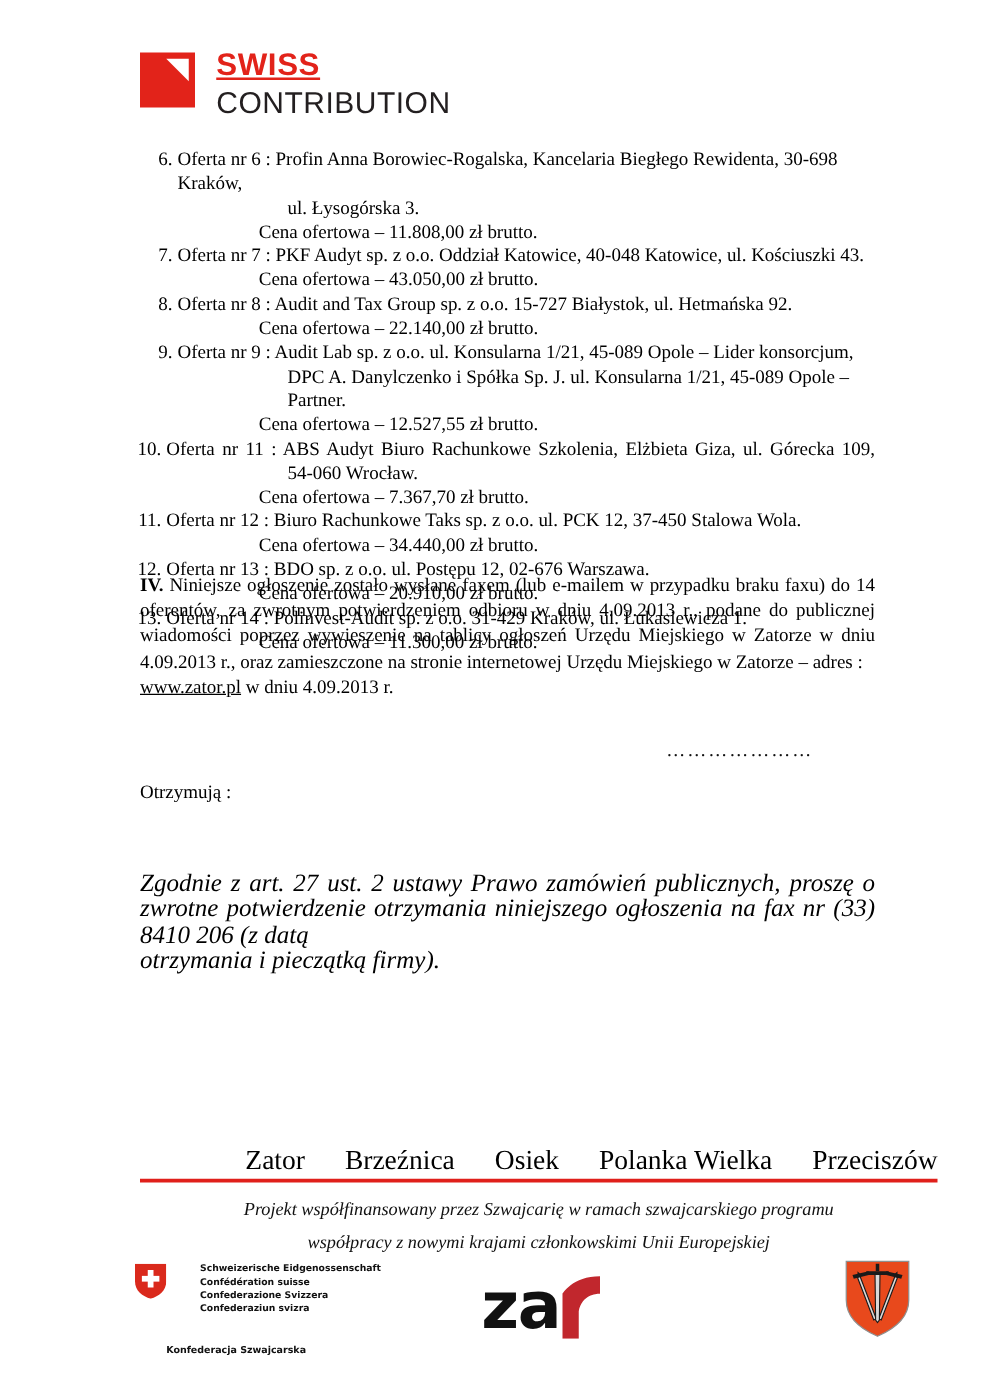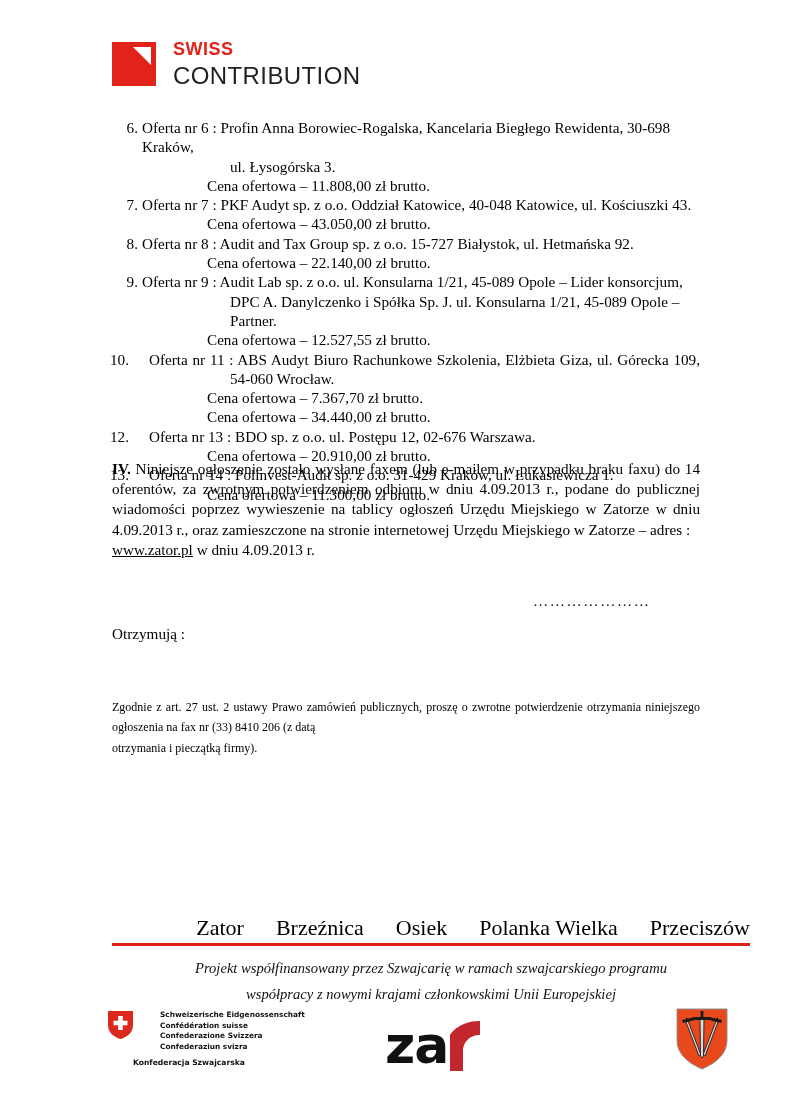--- a/index.html
+++ b/index.html
@@ -41,24 +41,25 @@
     border-top: 18px solid #ffffff;
     border-left: 18px solid transparent;
   }
   #swiss-contribution-logo .words {
     margin-left: 17px;
     line-height: 1;
   }
   #swiss-contribution-logo .w-swiss {
     font-family: "Liberation Sans", "DejaVu Sans", sans-serif;
     font-weight: bold;
-    font-size: 18px;
+    font-size: 25px;
     letter-spacing: 0.5px;
     color: #e2231a;
     display: block;
+    text-decoration: underline;
   }
   #swiss-contribution-logo .w-contribution {
     font-family: "Liberation Sans", "DejaVu Sans", sans-serif;
     font-weight: normal;
     font-size: 24px;
     letter-spacing: 0.4px;
     color: #231f20;
     display: block;
     margin-top: 6px;
   }
@@ -79,21 +80,21 @@
   }
   .offer-num {
     flex: 0 0 auto;
     width: 26px;
     text-align: right;
     margin-right: 4px;
   }
   .offer-num.wide {
     width: 26px;
     margin-left: -9px;
-    margin-right: 20px;
+    margin-right: 4px;
   }
   .offer-text { flex: 1 1 auto; }
   .offer-text.justify {
     text-align: justify;
     text-align-last: justify;
   }
   .offer-cont {
     padding-left: 118px;
   }
   .offer-price {
@@ -132,22 +133,23 @@
     font-size: 15.2px;
     line-height: 19.3px;
   }
 
   
   #italic-note {
     position: absolute;
     left: 112px;
     top: 697px;
     width: 588px;
-    font-size: 12px;
+    font-size: 20px;
     line-height: 20.4px;
+    font-style: italic;
     text-align: justify;
   }
   #italic-note .last-line { text-align: left; }
 
   
   #footer-towns {
     position: absolute;
     left: 112px;
     top: 915px;
     width: 638px;
@@ -195,21 +197,21 @@
   #confederation-block .conf-lines {
     margin-left: 27px;
     font-family: "DejaVu Sans", "Liberation Sans", sans-serif;
     font-size: 7.4px;
     font-weight: bold;
     line-height: 10.6px;
     color: #111;
     white-space: nowrap;
   }
   #confederation-block .conf-pl {
-    margin-top: 6px;
+    margin-top: 23px;
     font-family: "DejaVu Sans", "Liberation Sans", sans-serif;
     font-size: 7.6px;
     font-weight: bold;
     color: #111;
     white-space: nowrap;
   }
 
   
   #zar-logo {
     position: absolute;
@@ -296,20 +298,24 @@
   <div class="offer-block">
     <div class="offer-line">
       <span class="offer-num wide">10.</span>
       <span class="offer-text justify">Oferta nr 11 : ABS Audyt Biuro Rachunkowe Szkolenia, Elżbieta Giza, ul. Górecka 109,</span>
     </div>
     <div class="offer-cont">54-060 Wrocław.</div>
     <div class="offer-price">Cena ofertowa – 7.367,70 zł brutto.</div>
   </div>
 
   <div class="offer-block">
+    <div class="offer-line">
+      <span class="offer-num wide">11.</span>
+      <span class="offer-text">Oferta nr 12 : Biuro Rachunkowe Taks sp. z o.o. ul. PCK 12, 37-450 Stalowa Wola.</span>
+    </div>
     <div class="offer-price">Cena ofertowa – 34.440,00 zł brutto.</div>
   </div>
 
   <div class="offer-block">
     <div class="offer-line">
       <span class="offer-num wide">12.</span>
       <span class="offer-text">Oferta nr 13 : BDO sp. z o.o. ul. Postępu 12, 02-676 Warszawa.</span>
     </div>
     <div class="offer-price">Cena ofertowa – 20.910,00 zł brutto.</div>
   </div>

